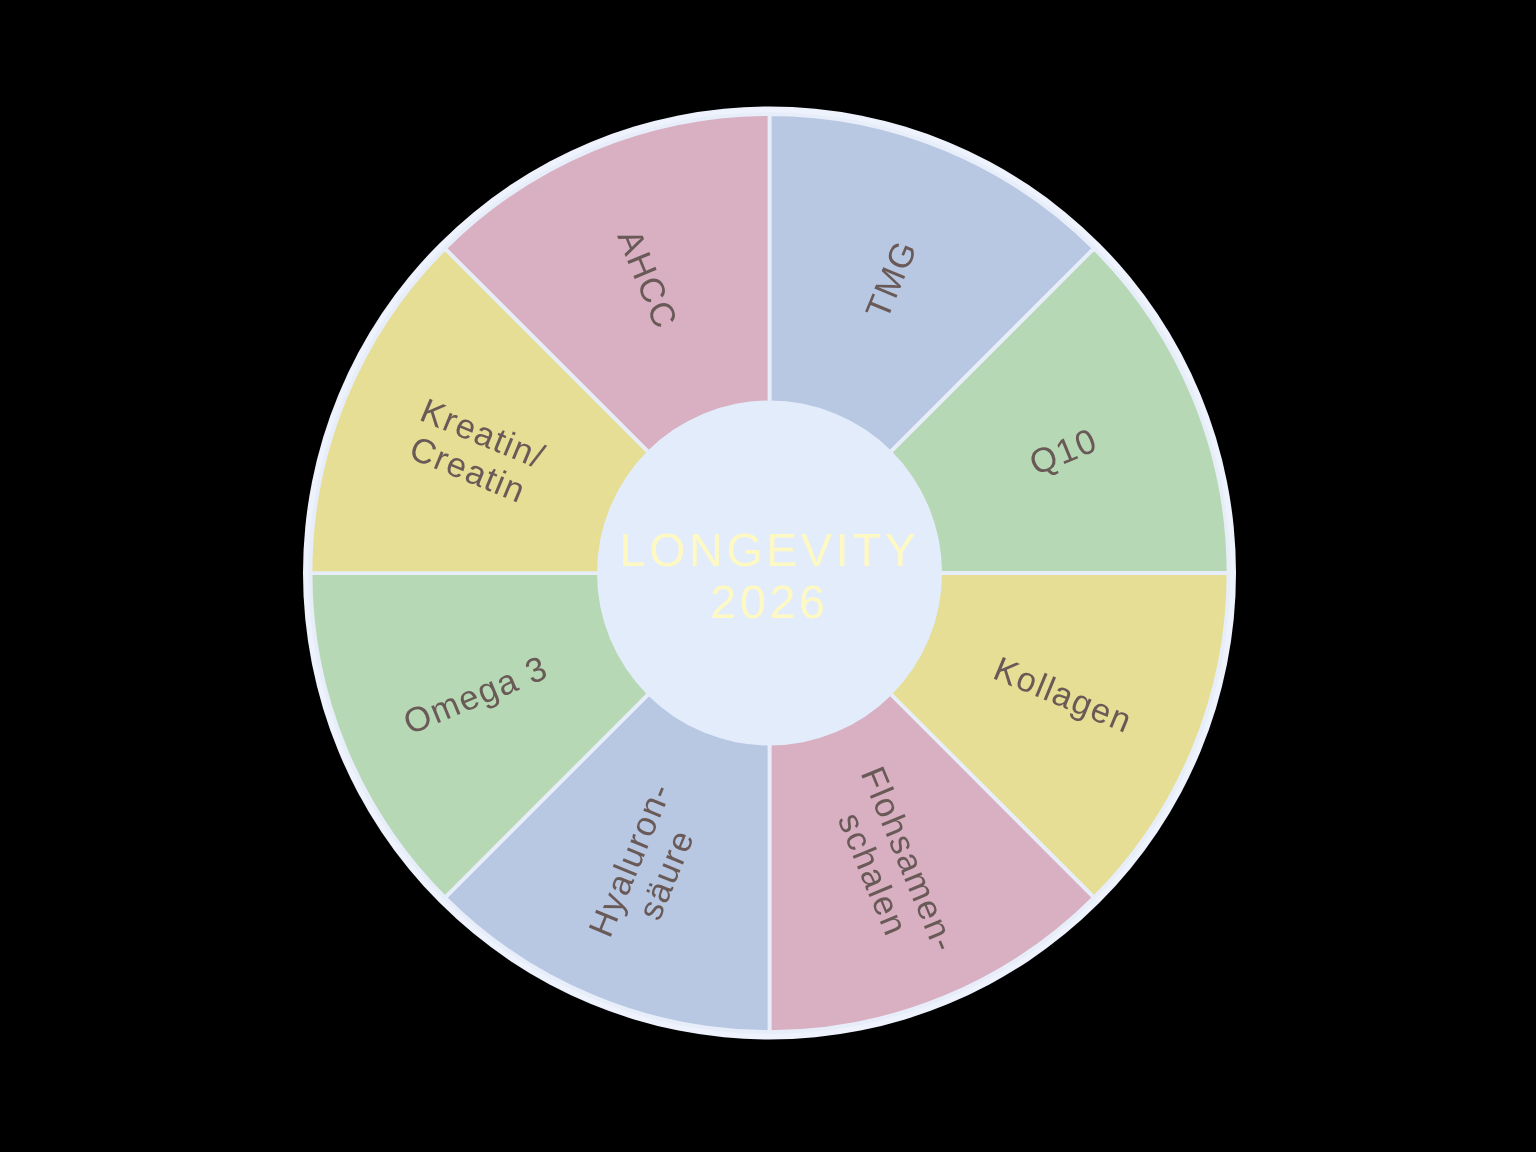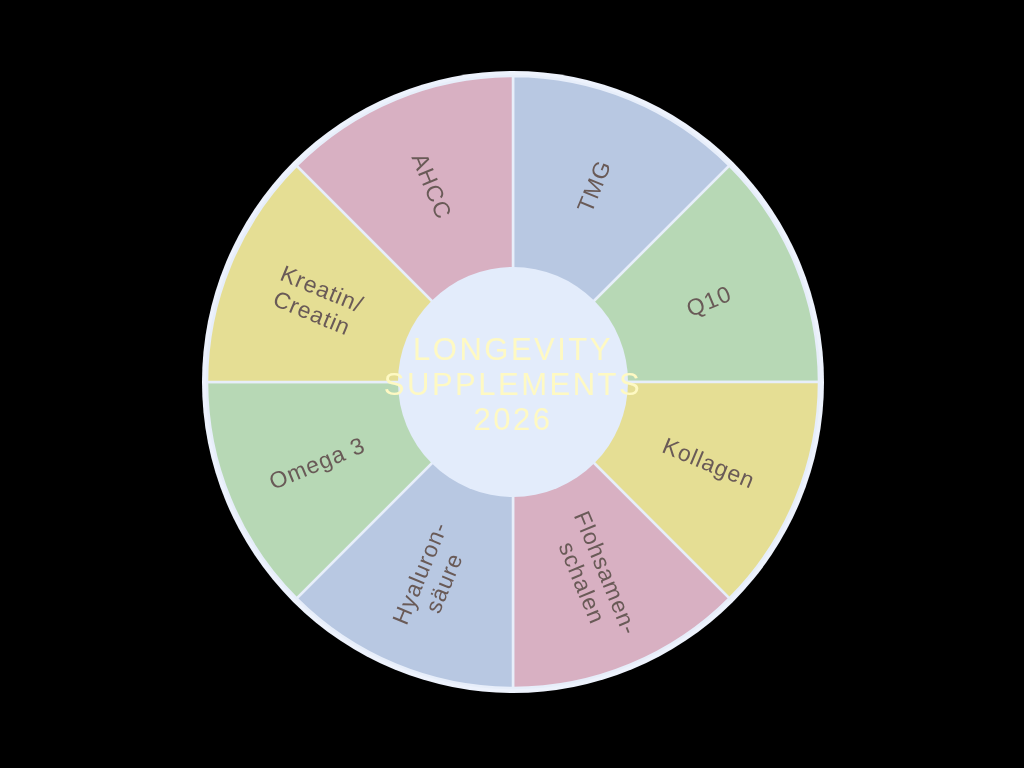--- a/index.html
+++ b/index.html
@@ -59,16 +59,15 @@
       <text transform="translate(708.9 463.1) rotate(22.5)" text-anchor="middle" class="seg-label" fill="#695a57"><tspan x="0" y="8">Kollagen</tspan></text>
       <text transform="translate(594.1 577.9) rotate(67.5)" text-anchor="middle" class="seg-label" fill="#695a57"><tspan x="0" y="-5">Flohsamen-</tspan><tspan x="0" y="21">schalen</tspan></text>
       <text transform="translate(431.9 577.9) rotate(-67.5)" text-anchor="middle" class="seg-label" fill="#695a57"><tspan x="0" y="-5">Hyaluron-</tspan><tspan x="0" y="21">säure</tspan></text>
       <text transform="translate(317.1 463.1) rotate(-22.5)" text-anchor="middle" class="seg-label" fill="#695a57"><tspan x="0" y="8">Omega 3</tspan></text>
       <text transform="translate(317.1 300.9) rotate(22.5)" text-anchor="middle" class="seg-label" fill="#695a57"><tspan x="0" y="-5">Kreatin/</tspan><tspan x="0" y="21">Creatin</tspan></text>
       <text transform="translate(431.9 186.1) rotate(67.5)" text-anchor="middle" class="seg-label" fill="#695a57"><tspan x="0" y="8">AHCC</tspan></text>
       <circle cx="513" cy="382" r="115" fill="#e3ecfb"></circle>
     </svg>
   <div class="center-title" style="color: #fef9c3;">
     <div>LONGEVITY</div>
-    <div>SUPPLEMENTS</div>
     <div>2026</div>
   </div>
 </div>
 
 </body></html>

